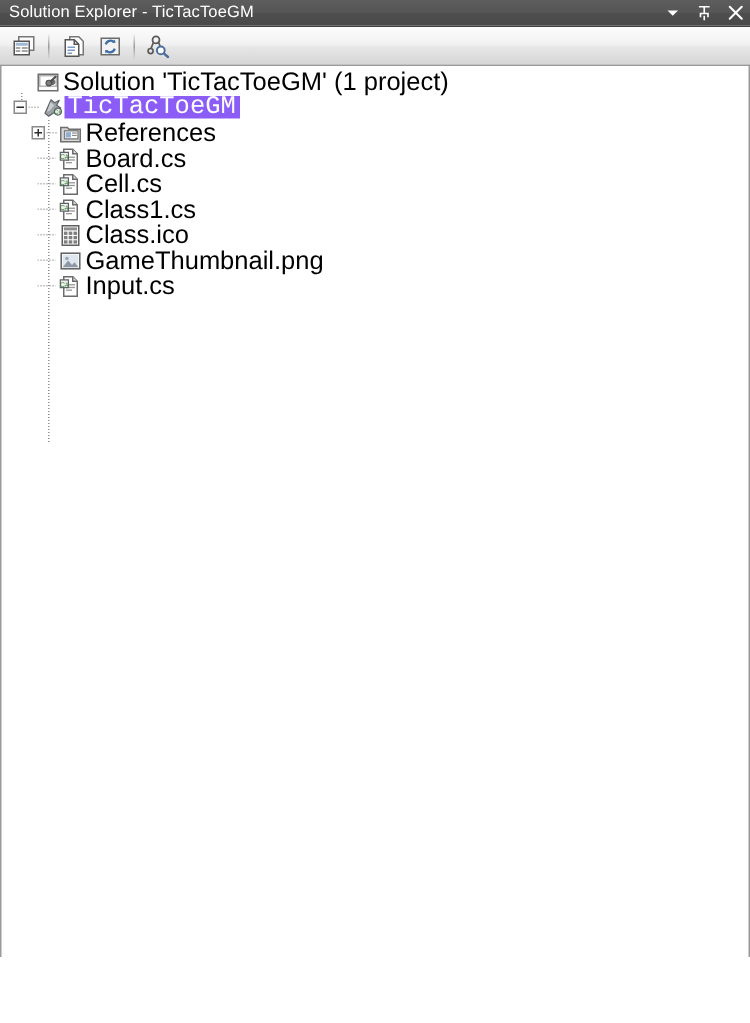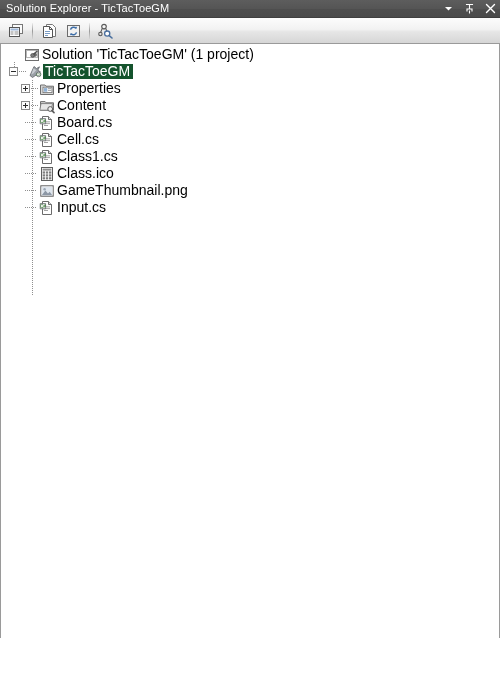--- a/index.html
+++ b/index.html
@@ -103,28 +103,29 @@
   .row {
     position: relative;
     height: 17px;
     display: flex;
     align-items: center;
     white-space: nowrap;
     user-select: none;
     cursor: default;
   }
   .row-label {
-    font-size: 14px;
+    font-size: 17px;
     line-height: 13px;
     color: #000000;
     padding: 1px 3px 1px 2px;
   }
   .row.selected .row-label {
-    background: #14532d;
+    background: #8b5cf6;
     color: #ffffff;
+    font-family: Liberation Mono, monospace;
   }
   .icon-slot {
     width: 17px;
     height: 16px;
     flex: 0 0 17px;
     display: flex;
     align-items: center;
     justify-content: center;
   }
   .icon-slot svg { display: block; }
@@ -316,35 +317,21 @@
           <span class="dash"></span>
           <span class="icon-slot">
             <svg width="16" height="16" viewBox="0 0 16 16">
               <path d="M1.5 4 h4.4 l1.1 1.2 h7.5 v8.3 h-13 z" fill="#d8d8d8" stroke="#6e6e6e" stroke-width="1"></path>
               <rect x="4" y="6.2" width="9" height="5.4" fill="#ffffff" stroke="#7b7b7b" stroke-width="0.9"></rect>
               <rect x="4.9" y="7.1" width="3.4" height="3.6" fill="#8fb0d4"></rect>
               <rect x="9" y="7.3" width="3.2" height="0.8" fill="#8b8b8b"></rect>
               <rect x="9" y="8.9" width="3.2" height="0.8" fill="#8b8b8b"></rect>
             </svg>
           </span>
-          <span class="row-label">Properties</span>
-        </div>
-        <div class="row">
-          <span class="sp sp-20"></span>
-          <span class="expander plus"></span>
-          <span class="dash"></span>
-          <span class="icon-slot">
-            <svg width="16" height="16" viewBox="0 0 16 16">
-              <path d="M1.5 3.6 h4.6 l1.1 1.2 h7.3 v7.4 h-13 z" fill="#cfcfcf" stroke="#6e6e6e" stroke-width="1"></path>
-              <path d="M2 5.6 h11.5 l-1.2 6.6 h-11.5 z" fill="#e6e6e6" stroke="#777" stroke-width="0.9"></path>
-              <circle cx="11.2" cy="11" r="2.4" fill="#efefef" stroke="#5a5a5a" stroke-width="1"></circle>
-              <path d="M12.9 12.7 L15 14.6" stroke="#5a5a5a" stroke-width="1.6" stroke-linecap="round"></path>
-            </svg>
-          </span>
-          <span class="row-label">Content</span>
+          <span class="row-label">References</span>
         </div>
         <div class="row">
           <span class="sp sp-20"></span>
           <span class="elbow">
             <span class="h"></span>
           </span>
           <span class="icon-slot">
             <svg width="16" height="16" viewBox="0 0 16 16">
               <path d="M3.5 1.5 h6 l3 3 v10 h-9 z" fill="#ffffff" stroke="#6b6b6b" stroke-width="1"></path>
               <path d="M9.5 1.5 v3 h3" fill="#dcdcdc" stroke="#6b6b6b" stroke-width="1"></path>

